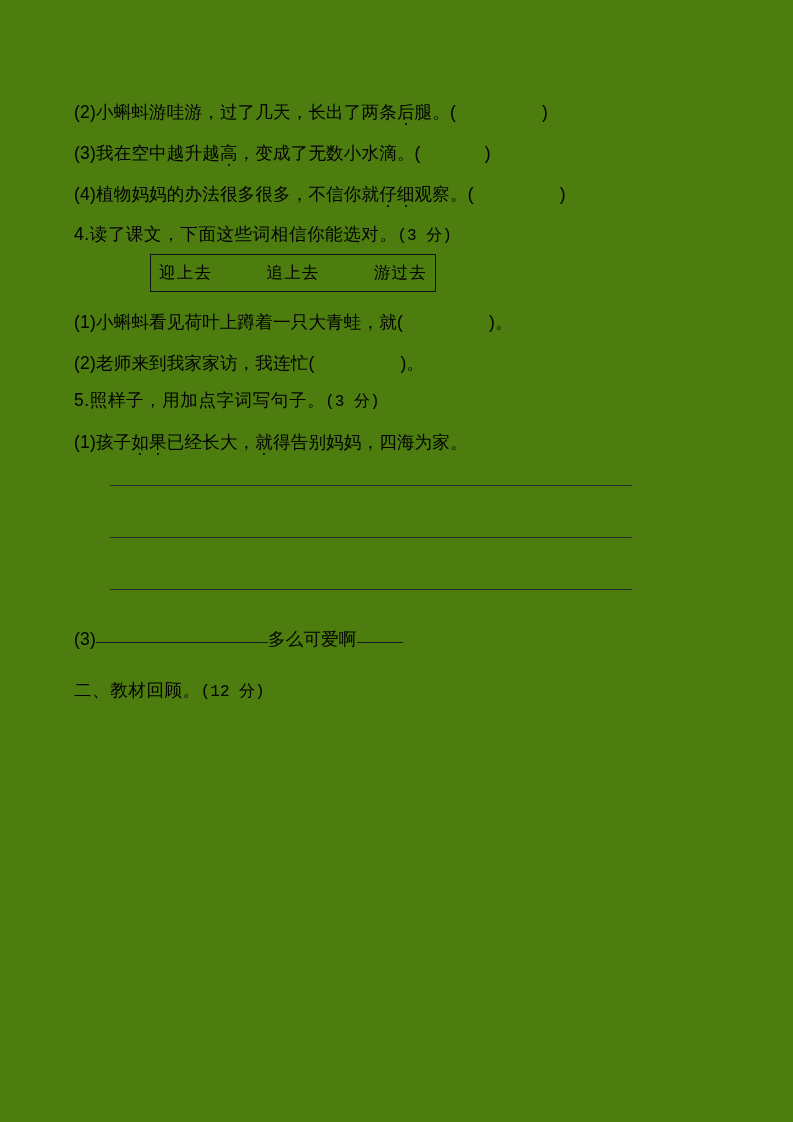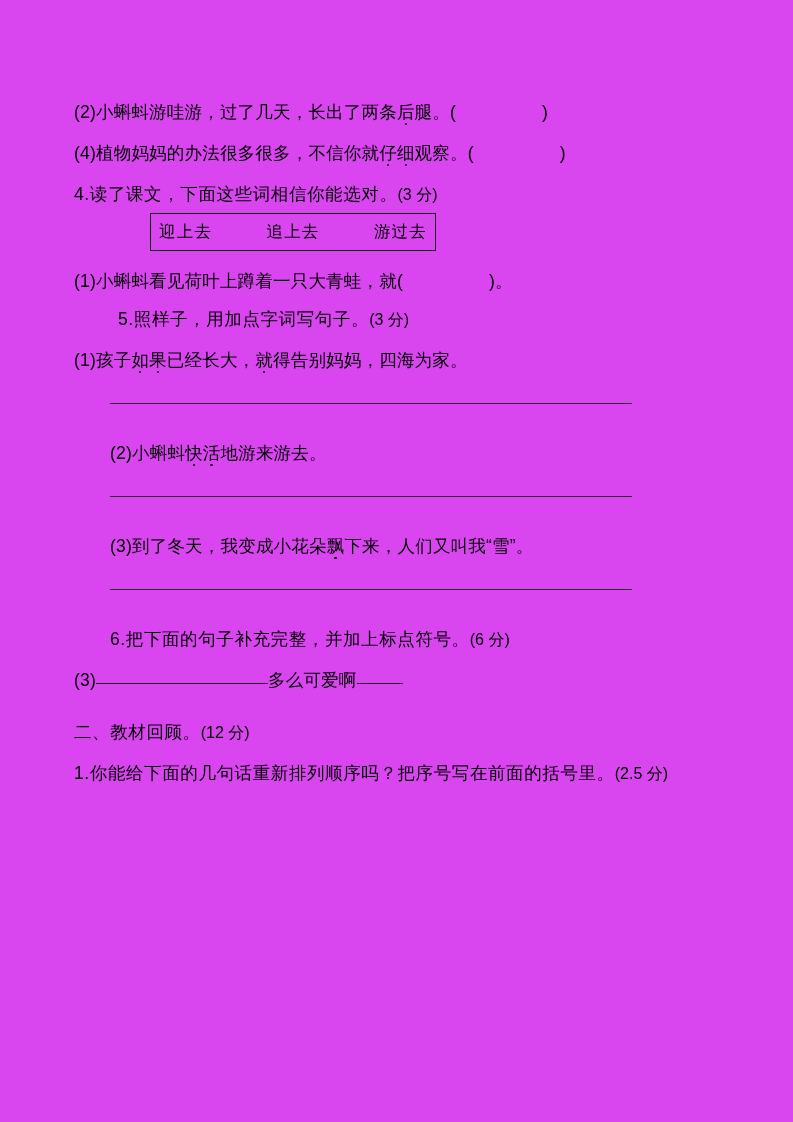--- a/index.html
+++ b/index.html
@@ -8,21 +8,21 @@
     background: #ffffff;
   }
   body {
     font-family: "Liberation Sans", "DejaVu Sans", sans-serif;
     color: #000000;
   }
   #page {
     position: relative;
     width: 793px;
     height: 1122px;
-    background: #d946ef;
+    background: #4d7c0f;
     overflow: hidden;
     box-sizing: border-box;
   }
   .content {
     position: absolute;
     left: 74px;
     top: 88px;
     width: 648px;
   }
 
@@ -33,34 +33,34 @@
     letter-spacing: 0.2px;
     white-space: nowrap;
     margin: 0;
     padding: 0;
   }
   .row {
     display: block;
     height: 41px;
     position: relative;
   }
-  .row.tight { height: 38px; margin-left: 44px; }
+  .row.tight { height: 38px; }
   .row .line {
     position: absolute;
     left: 0;
     bottom: 8px;
   }
   .row .line.indent1 { left: 36px; }
 
   
   .qnum {
     letter-spacing: 0.6px;
   }
   .pts {
-    font-family: Liberation Sans, sans-serif;
+    font-family: Liberation Mono, monospace;
     font-size: 16px;
     letter-spacing: 0;
   }
 
   
   .dot {
     position: relative;
     display: inline-block;
   }
   .dot::after {
@@ -128,20 +128,25 @@
 
 <div id="page">
   <div class="content">
 
     <div class="row">
       <div class="line">
         <span>(2)小蝌蚪游哇游，过了几天，长出了两条</span><span class="dot">后</span><span>腿。(</span><span class="gap-l"></span><span>)</span>
       </div>
     </div>
 
+    <div class="row">
+      <div class="line">
+        <span>(3)我在空中越升越</span><span class="dot">高</span><span>，变成了无数小水滴。(</span><span class="gap-m"></span><span>)</span>
+      </div>
+    </div>
 
     <div class="row">
       <div class="line">
         <span>(4)植物妈妈的办法很多很多，不信你就</span><span class="dot">仔</span><span class="dot">细</span><span>观察。(</span><span class="gap-l"></span><span>)</span>
       </div>
     </div>
 
     <div class="row">
       <div class="line qnum">
         <span>4</span><span>.</span><span>读了课文，下面这些词相信你能选对。</span><span class="pts">(3 分)</span>
@@ -155,79 +160,64 @@
         <span>游过去</span>
       </div>
     </div>
 
     <div class="row">
       <div class="line">
         <span>(1)小蝌蚪看见荷叶上蹲着一只大青蛙，就(</span><span class="gap-l"></span><span>)。</span>
       </div>
     </div>
 
+    <div class="row">
+      <div class="line">
+        <span>(2)老师来到我家家访，我连忙(</span><span class="gap-l"></span><span>)。</span>
+      </div>
+    </div>
 
 
     <div class="row tight">
       <div class="line qnum">
         <span>5</span><span>.</span><span>照样子，用加点字词写句子。</span><span class="pts">(3 分)</span>
       </div>
     </div>
 
     <div class="row">
       <div class="line">
         <span>(1)孩子</span><span class="dot">如</span><span class="dot">果</span><span>已经长大，</span><span class="dot">就</span><span>得告别妈妈，四海为家。</span>
       </div>
     </div>
 
     <div class="rule-row">
       <div class="rule"></div>
     </div>
 
-    <div class="row">
-      <div class="line indent1">
-        <span>(2)小蝌蚪</span><span class="dot">快</span><span class="dot">活</span><span>地游来游去。</span>
-      </div>
-    </div>
 
     <div class="rule-row">
       <div class="rule"></div>
     </div>
 
-    <div class="row">
-      <div class="line indent1">
-        <span>(3)到了冬天，我变成小花朵</span><span class="dot">飘</span><span>下来，人们又叫我“雪”。</span>
-      </div>
-    </div>
 
     <div class="rule-row">
       <div class="rule"></div>
     </div>
 
-    <div class="row">
-      <div class="line qnum indent1">
-        <span>6</span><span>.</span><span>把下面的句子补充完整，并加上标点符号。</span><span class="pts">(6 分)</span>
-      </div>
-    </div>
 
 
 
     <div class="row">
       <div class="line">
         <span>(3)</span><span class="ul ul-lg"></span><span>多么可爱啊</span><span class="ul ul-sm"></span>
       </div>
     </div>
 
     <div class="row" style="height:52px">
       <div class="line sec-head">
         <span>二、教材回顾。</span><span class="pts">(12 分)</span>
       </div>
     </div>
 
-    <div class="row">
-      <div class="line qnum">
-        <span>1</span><span>.</span><span>你能给下面的几句话重新排列顺序吗？把序号写在前面的括号里。</span><span class="pts">(2.5 分)</span>
-      </div>
-    </div>
 
 
   </div>
 </div>
 
 </body></html>

